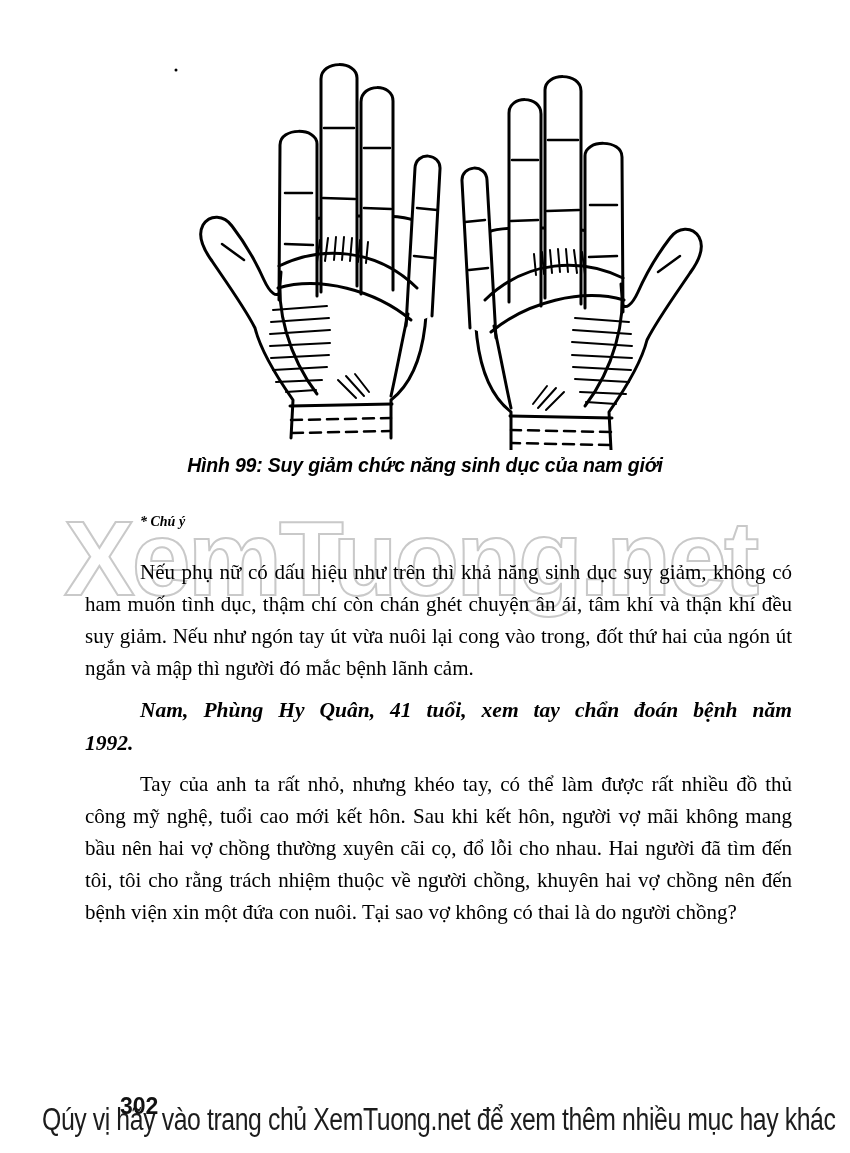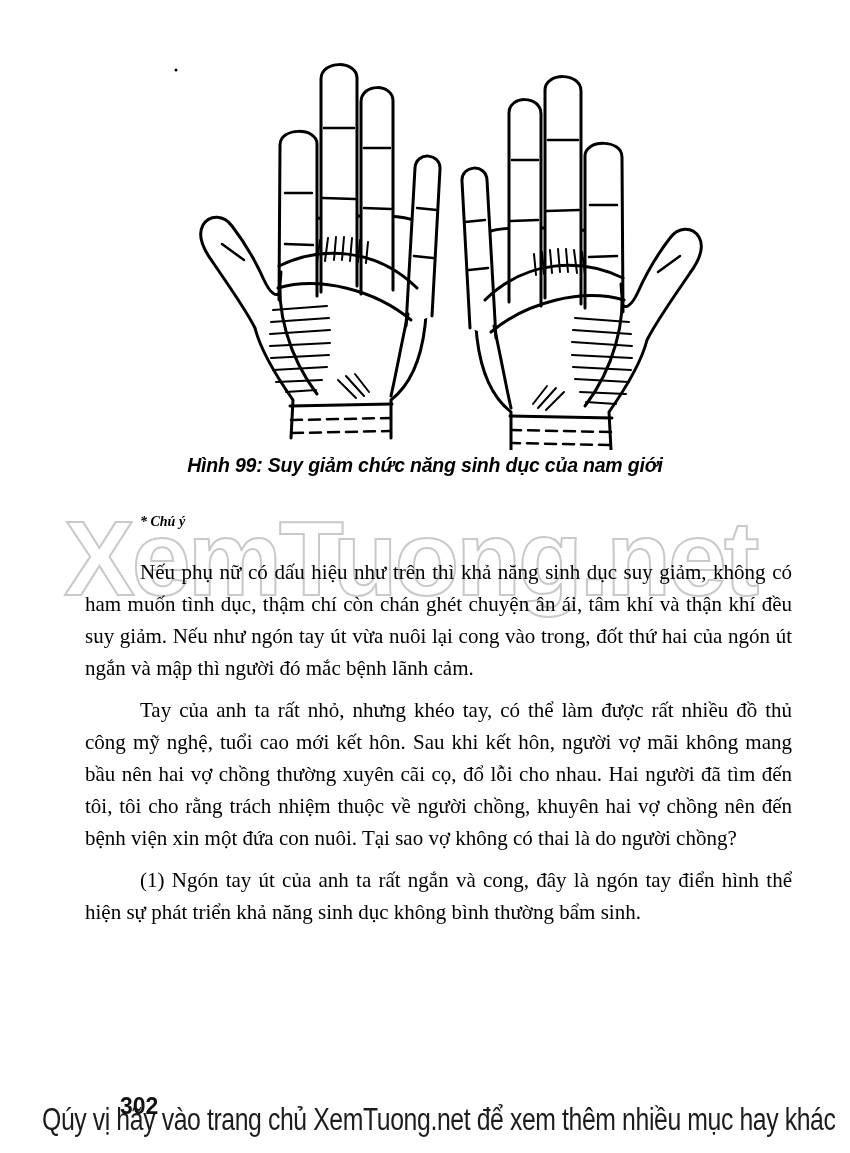--- a/index.html
+++ b/index.html
@@ -102,19 +102,19 @@
     <use href="#hand"></use>
     <use href="#hand" transform="translate(562,12) scale(-1,1)"></use>
   </svg>
 </div>
 
 <div class="caption">Hình 99: Suy giảm chức năng sinh dục của nam giới</div>
 
 <div class="text-block">
   <div class="note-heading">* Chú ý</div>
   <p class="body">Nếu phụ nữ có dấu hiệu như trên thì khả năng sinh dục suy giảm, không có ham muốn tình dục, thậm chí còn chán ghét chuyện ân ái, tâm khí và thận khí đều suy giảm. Nếu như ngón tay út vừa nuôi lại cong vào trong, đốt thứ hai của ngón út ngắn và mập thì người đó mắc bệnh lãnh cảm.</p>
+  <p class="case">Nam, Phùng Hy Quân, 41 tuổi, xem tay chẩn đoán bệnh năm 1992.</p>
   <p class="body">Tay của anh ta rất nhỏ, nhưng khéo tay, có thể làm được rất nhiều đồ thủ công mỹ nghệ, tuổi cao mới kết hôn. Sau khi kết hôn, người vợ mãi không mang bầu nên hai vợ chồng thường xuyên cãi cọ, đổ lỗi cho nhau. Hai người đã tìm đến tôi, tôi cho rằng trách nhiệm thuộc về người chồng, khuyên hai vợ chồng nên đến bệnh viện xin một đứa con nuôi. Tại sao vợ không có thai là do người chồng?</p>
-  <p class="body">(1) Ngón tay út của anh ta rất ngắn và cong, đây là ngón tay điển hình thể hiện sự phát triển khả năng sinh dục không bình thường bẩm sinh.</p>
 </div>
 
 <div class="page-number">302</div>
 
 <div class="footer-line">Qúy vị hãy vào trang chủ XemTuong.net để xem thêm nhiều mục hay khác</div>
 
 </body></html>

